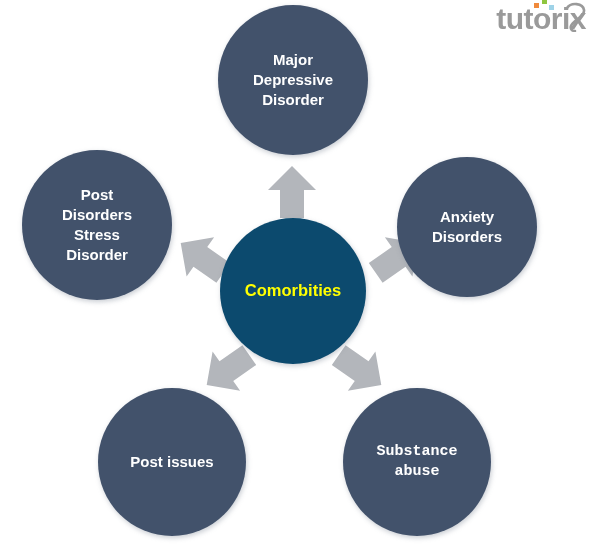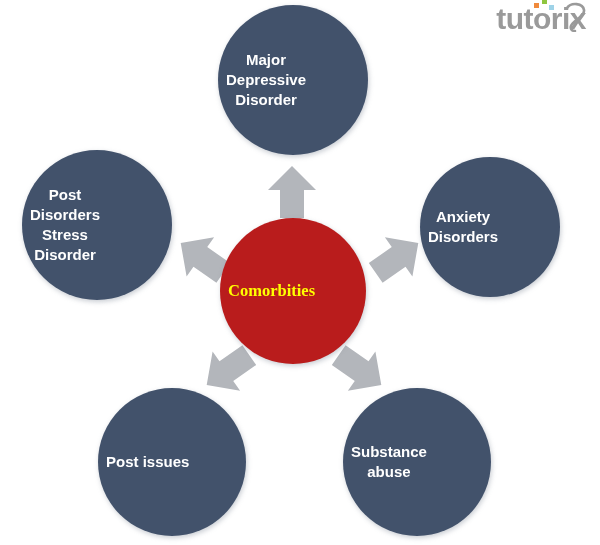--- a/index.html
+++ b/index.html
@@ -51,48 +51,47 @@
   }
 
   
   .node {
     position: absolute;
     border-radius: 50%;
     background: #42526b;
     box-shadow: 1px 2px 5px rgba(120,130,145,0.40);
     display: flex;
     align-items: center;
-    justify-content: flex-start;
+    justify-content: center;
     text-align: center;
     box-sizing: border-box;
   }
   .node-label {
     color: #ffffff;
     font-weight: bold;
     font-size: 15px;
     line-height: 1.32;
     white-space: pre-line;
     padding: 0 8px;
   }
   .node.center {
-    background: #b91c1c;
-    font-family: Liberation Serif, serif;
+    background: #0c4a6e;
   }
   .node.center .node-label {
     color: #ffff00;
     font-size: 16.5px;
   }
 
   
   #node-center { left: 220px; top: 218px; width: 146px; height: 146px; }
   #node-top    { left: 218px; top: 5px;   width: 150px; height: 150px; }
-  #node-right  { left: 420px; top: 157px; width: 140px; height: 140px; }
+  #node-right  { left: 397px; top: 157px; width: 140px; height: 140px; }
   #node-left   { left: 22px;  top: 150px; width: 150px; height: 150px; }
   #node-bl     { left: 98px;  top: 388px; width: 148px; height: 148px; }
-  #node-br     { left: 343px; top: 388px; width: 148px; height: 148px; }
+  #node-br     { left: 343px; top: 388px; width: 148px; height: 148px; font-family: Liberation Mono, monospace; }
 
   
   .arrow {
     position: absolute;
     width: 60px;
     height: 60px;
   }
   #arrow-top { left: 262px; top: 162px; transform: rotate(0deg); }
   #arrow-right { left: 367px; top: 228px; transform: rotate(55deg); }
   #arrow-left { left: 172px; top: 228px; transform: rotate(-55deg); }

